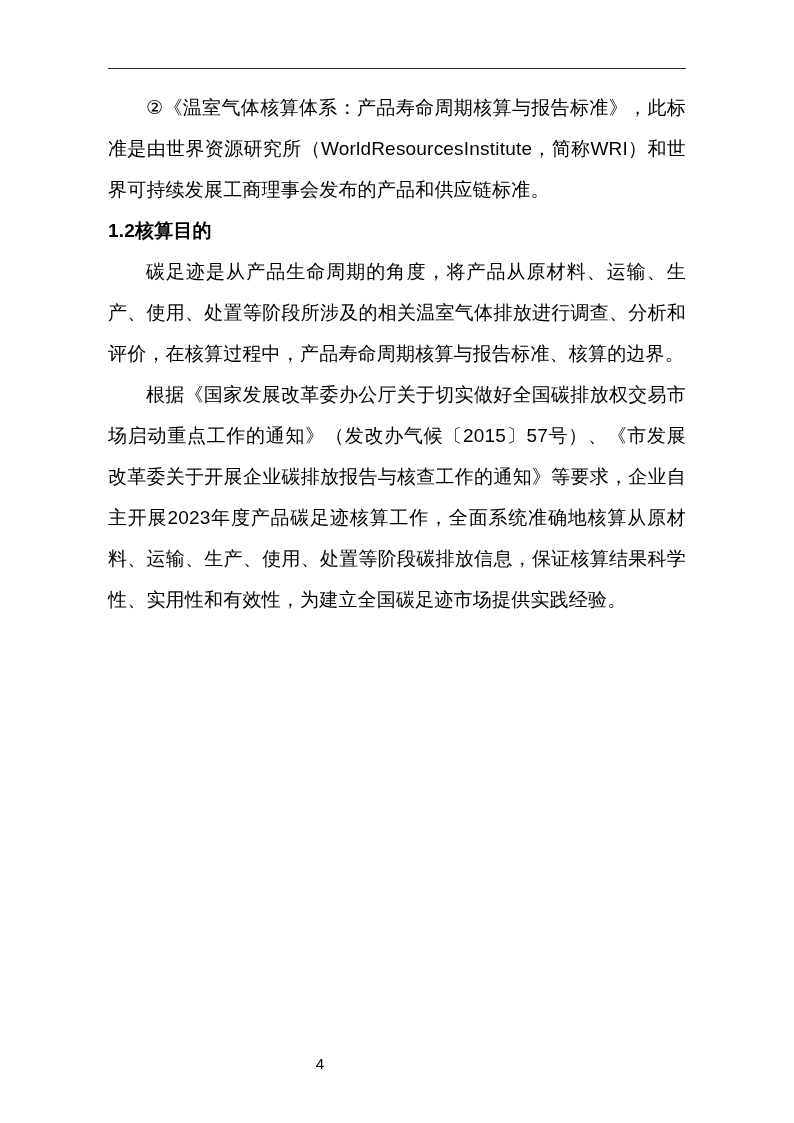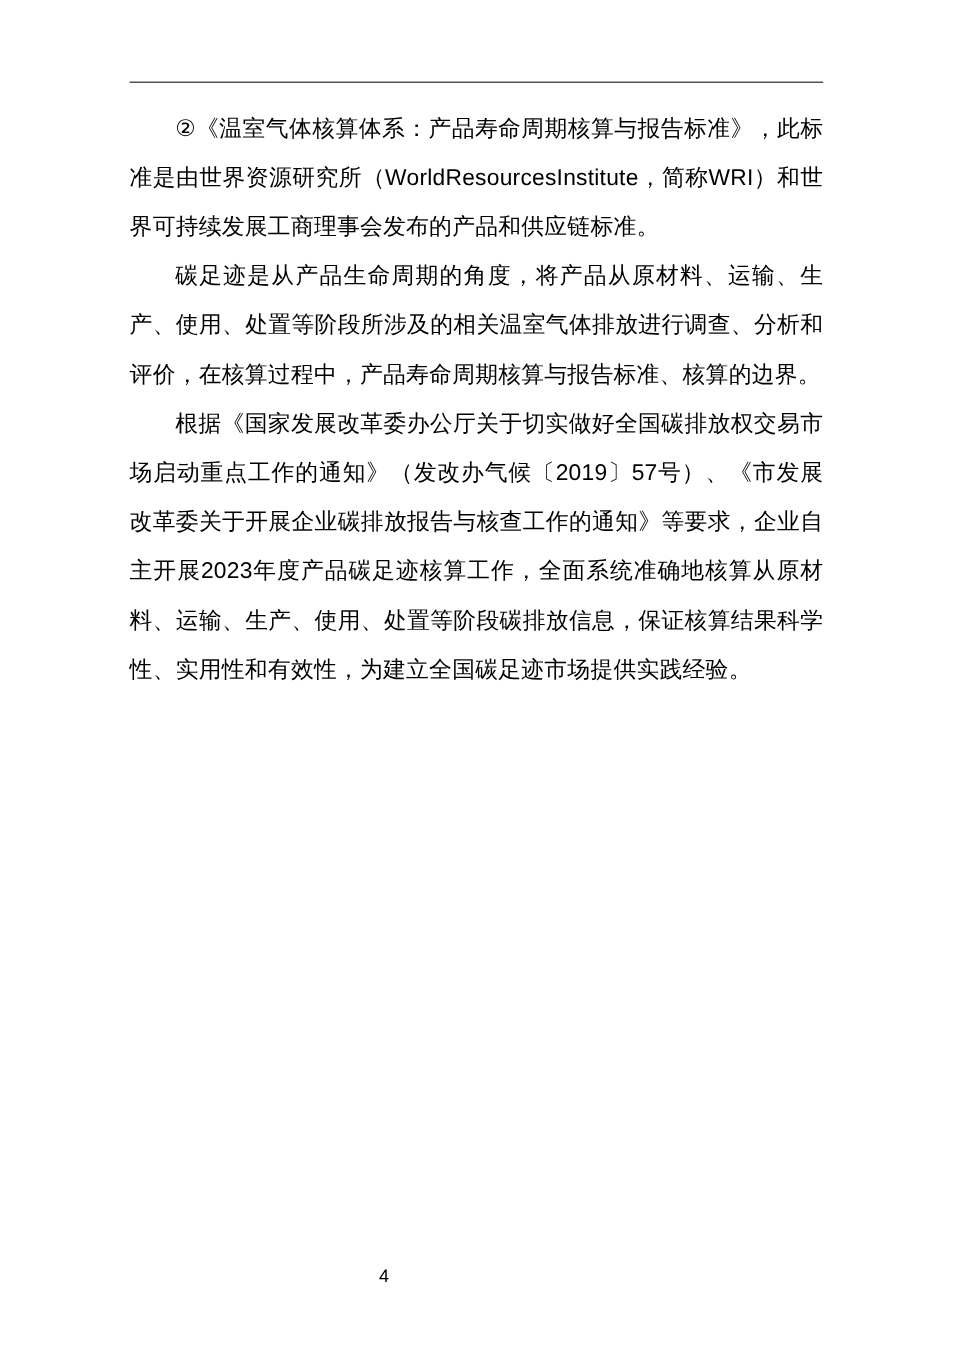--- a/index.html
+++ b/index.html
@@ -66,22 +66,23 @@
 <body>
 
 <div class="page">
   <div class="content">
 
     <div class="top-rule"></div>
 
     <p class="para">②《温室气体核算体系：产品寿命周期核算与报告标准》，此标准是由世界资源研究所（WorldResourcesInstitute，简称WRI）和世界可持续发展工商理事会发布的产品和供应链标准。</p>
 
 
+    <h2 class="heading">1.2核算目的</h2>
 
 
     <p class="para">碳足迹是从产品生命周期的角度，将产品从原材料、运输、生产、使用、处置等阶段所涉及的相关温室气体排放进行调查、分析和评价，在核算过程中，产品寿命周期核算与报告标准、核算的边界。</p>
 
-    <p class="para">根据《国家发展改革委办公厅关于切实做好全国碳排放权交易市场启动重点工作的通知》（发改办气候〔2019〕57号）、《市发展改革委关于开展企业碳排放报告与核查工作的通知》等要求，企业自主开展2023年度产品碳足迹核算工作，全面系统准确地核算从原材料、运输、生产、使用、处置等阶段碳排放信息，保证核算结果科学性、实用性和有效性，为建立全国碳足迹市场提供实践经验。</p>
+    <p class="para">根据《国家发展改革委办公厅关于切实做好全国碳排放权交易市场启动重点工作的通知》（发改办气候〔2015〕57号）、《市发展改革委关于开展企业碳排放报告与核查工作的通知》等要求，企业自主开展2023年度产品碳足迹核算工作，全面系统准确地核算从原材料、运输、生产、使用、处置等阶段碳排放信息，保证核算结果科学性、实用性和有效性，为建立全国碳足迹市场提供实践经验。</p>
 
   </div>
 
   <div class="page-number">4</div>
 </div>
 
 </body></html>

